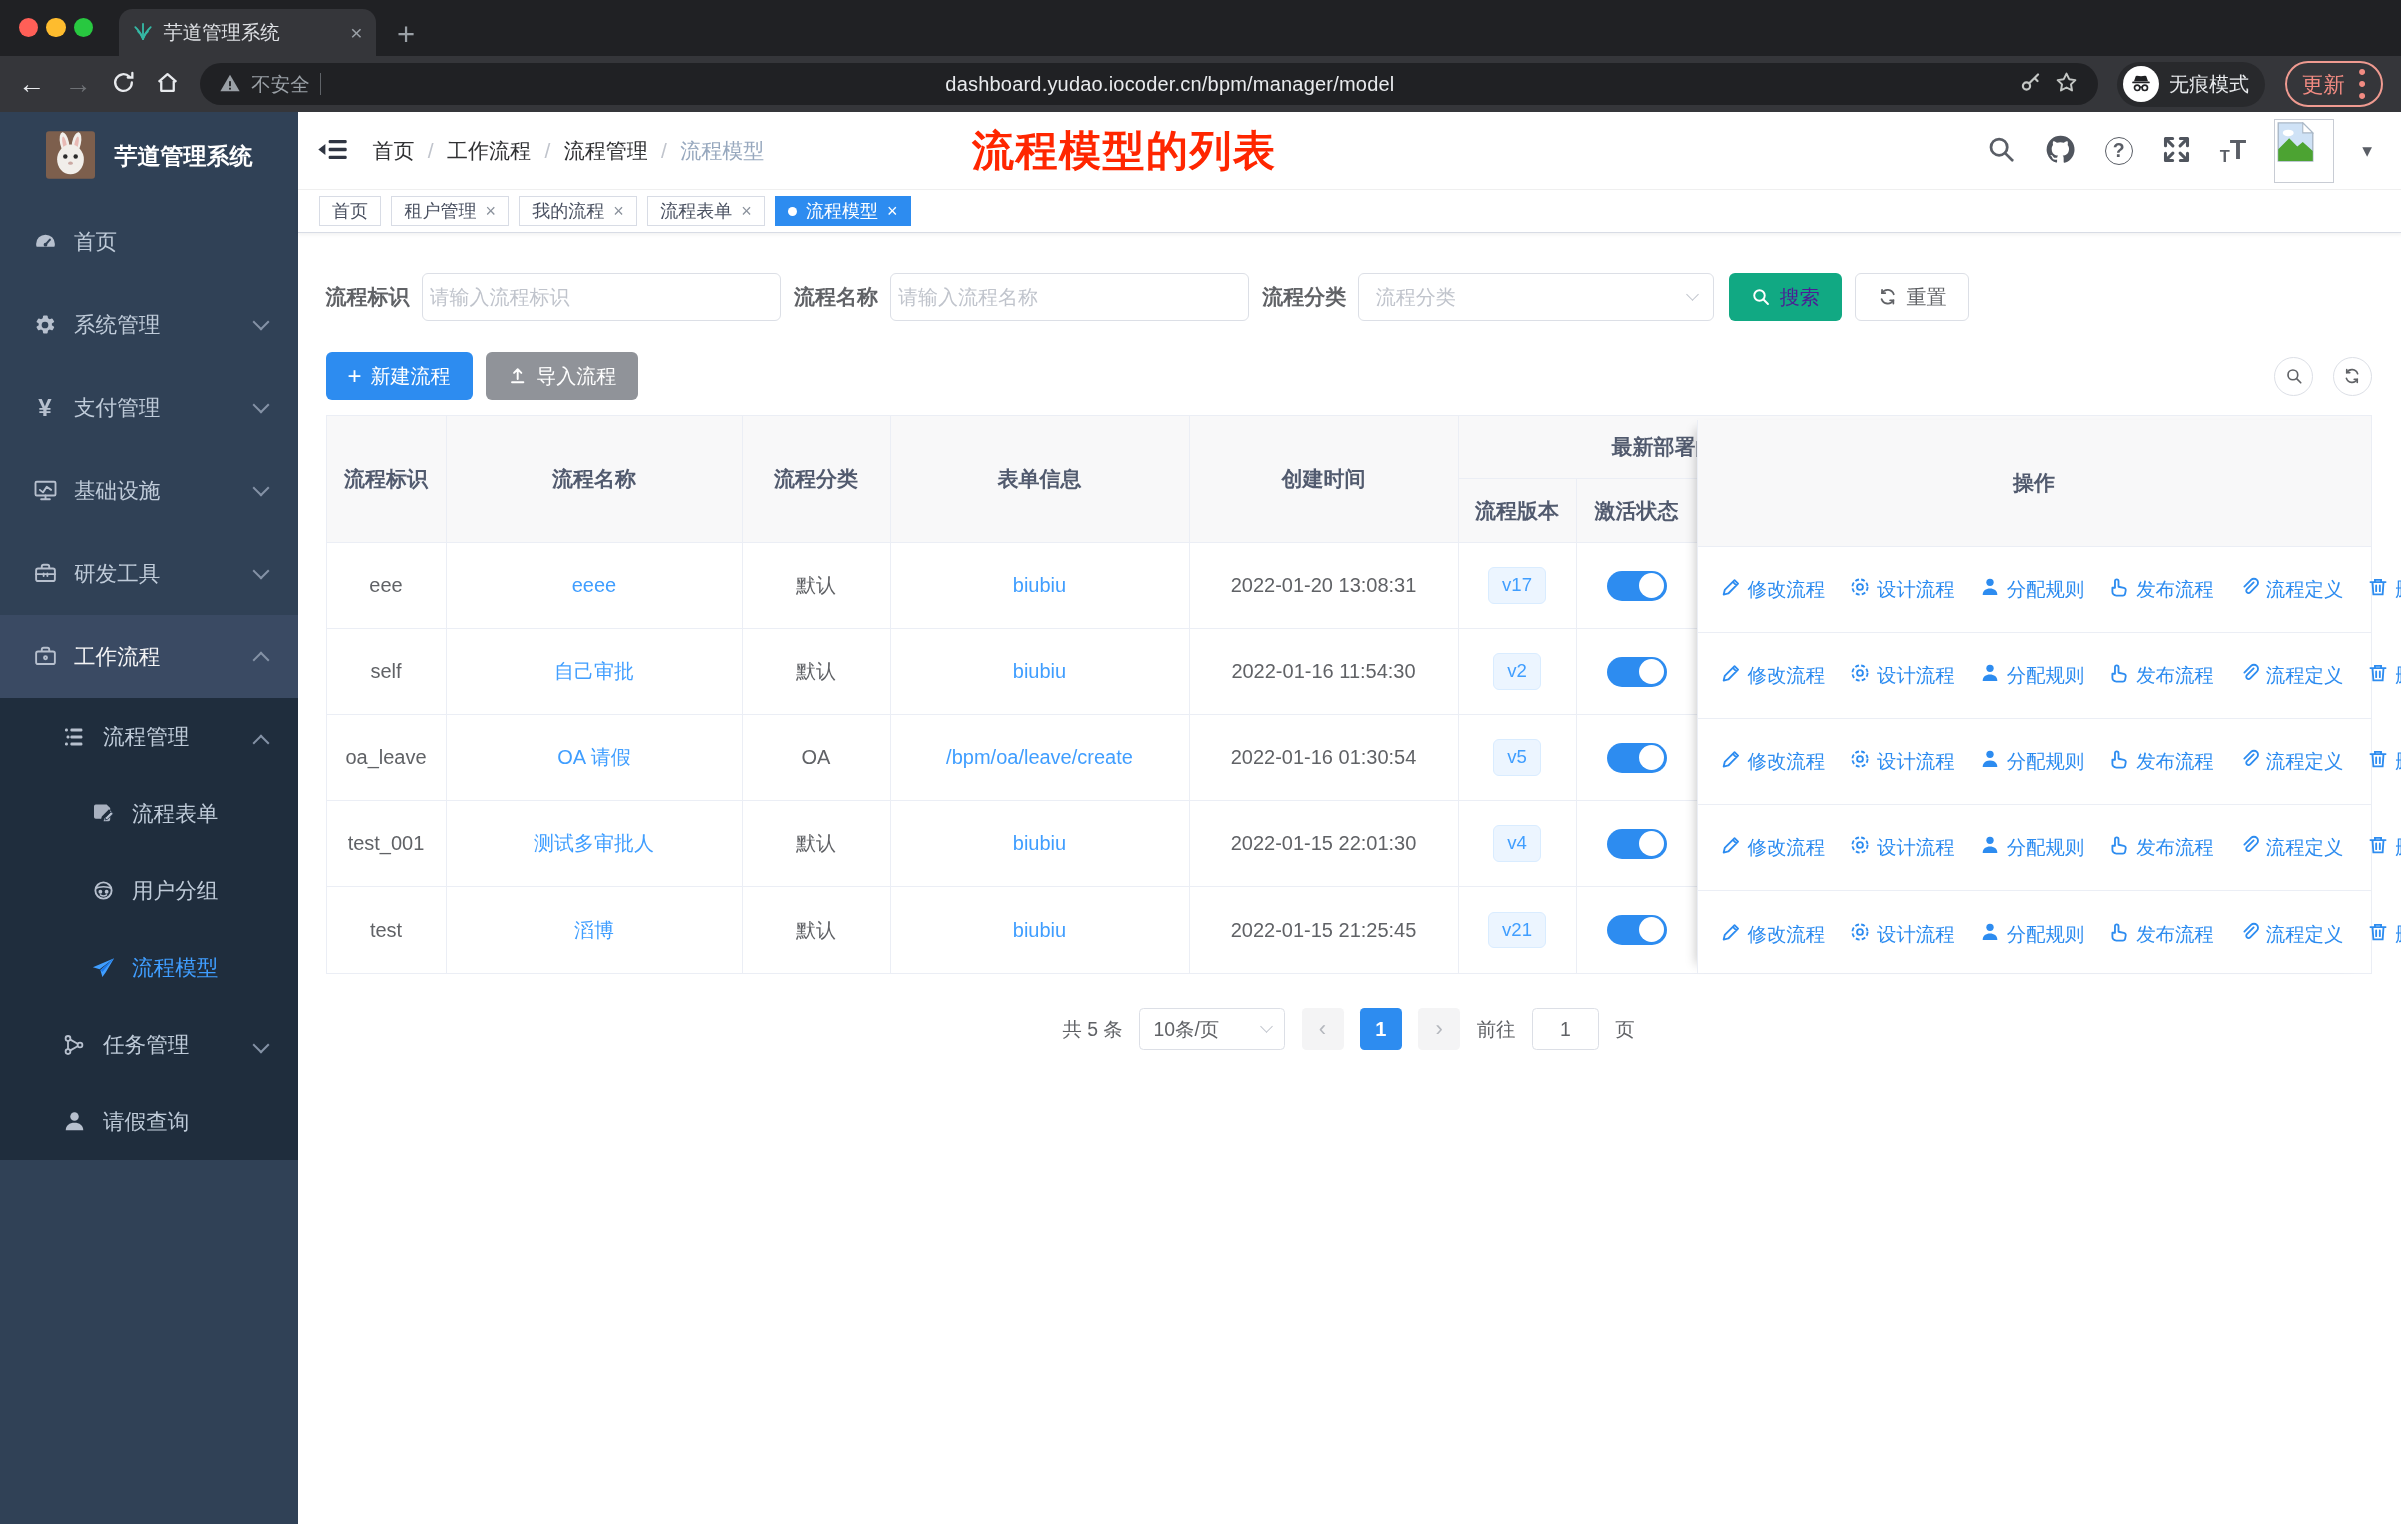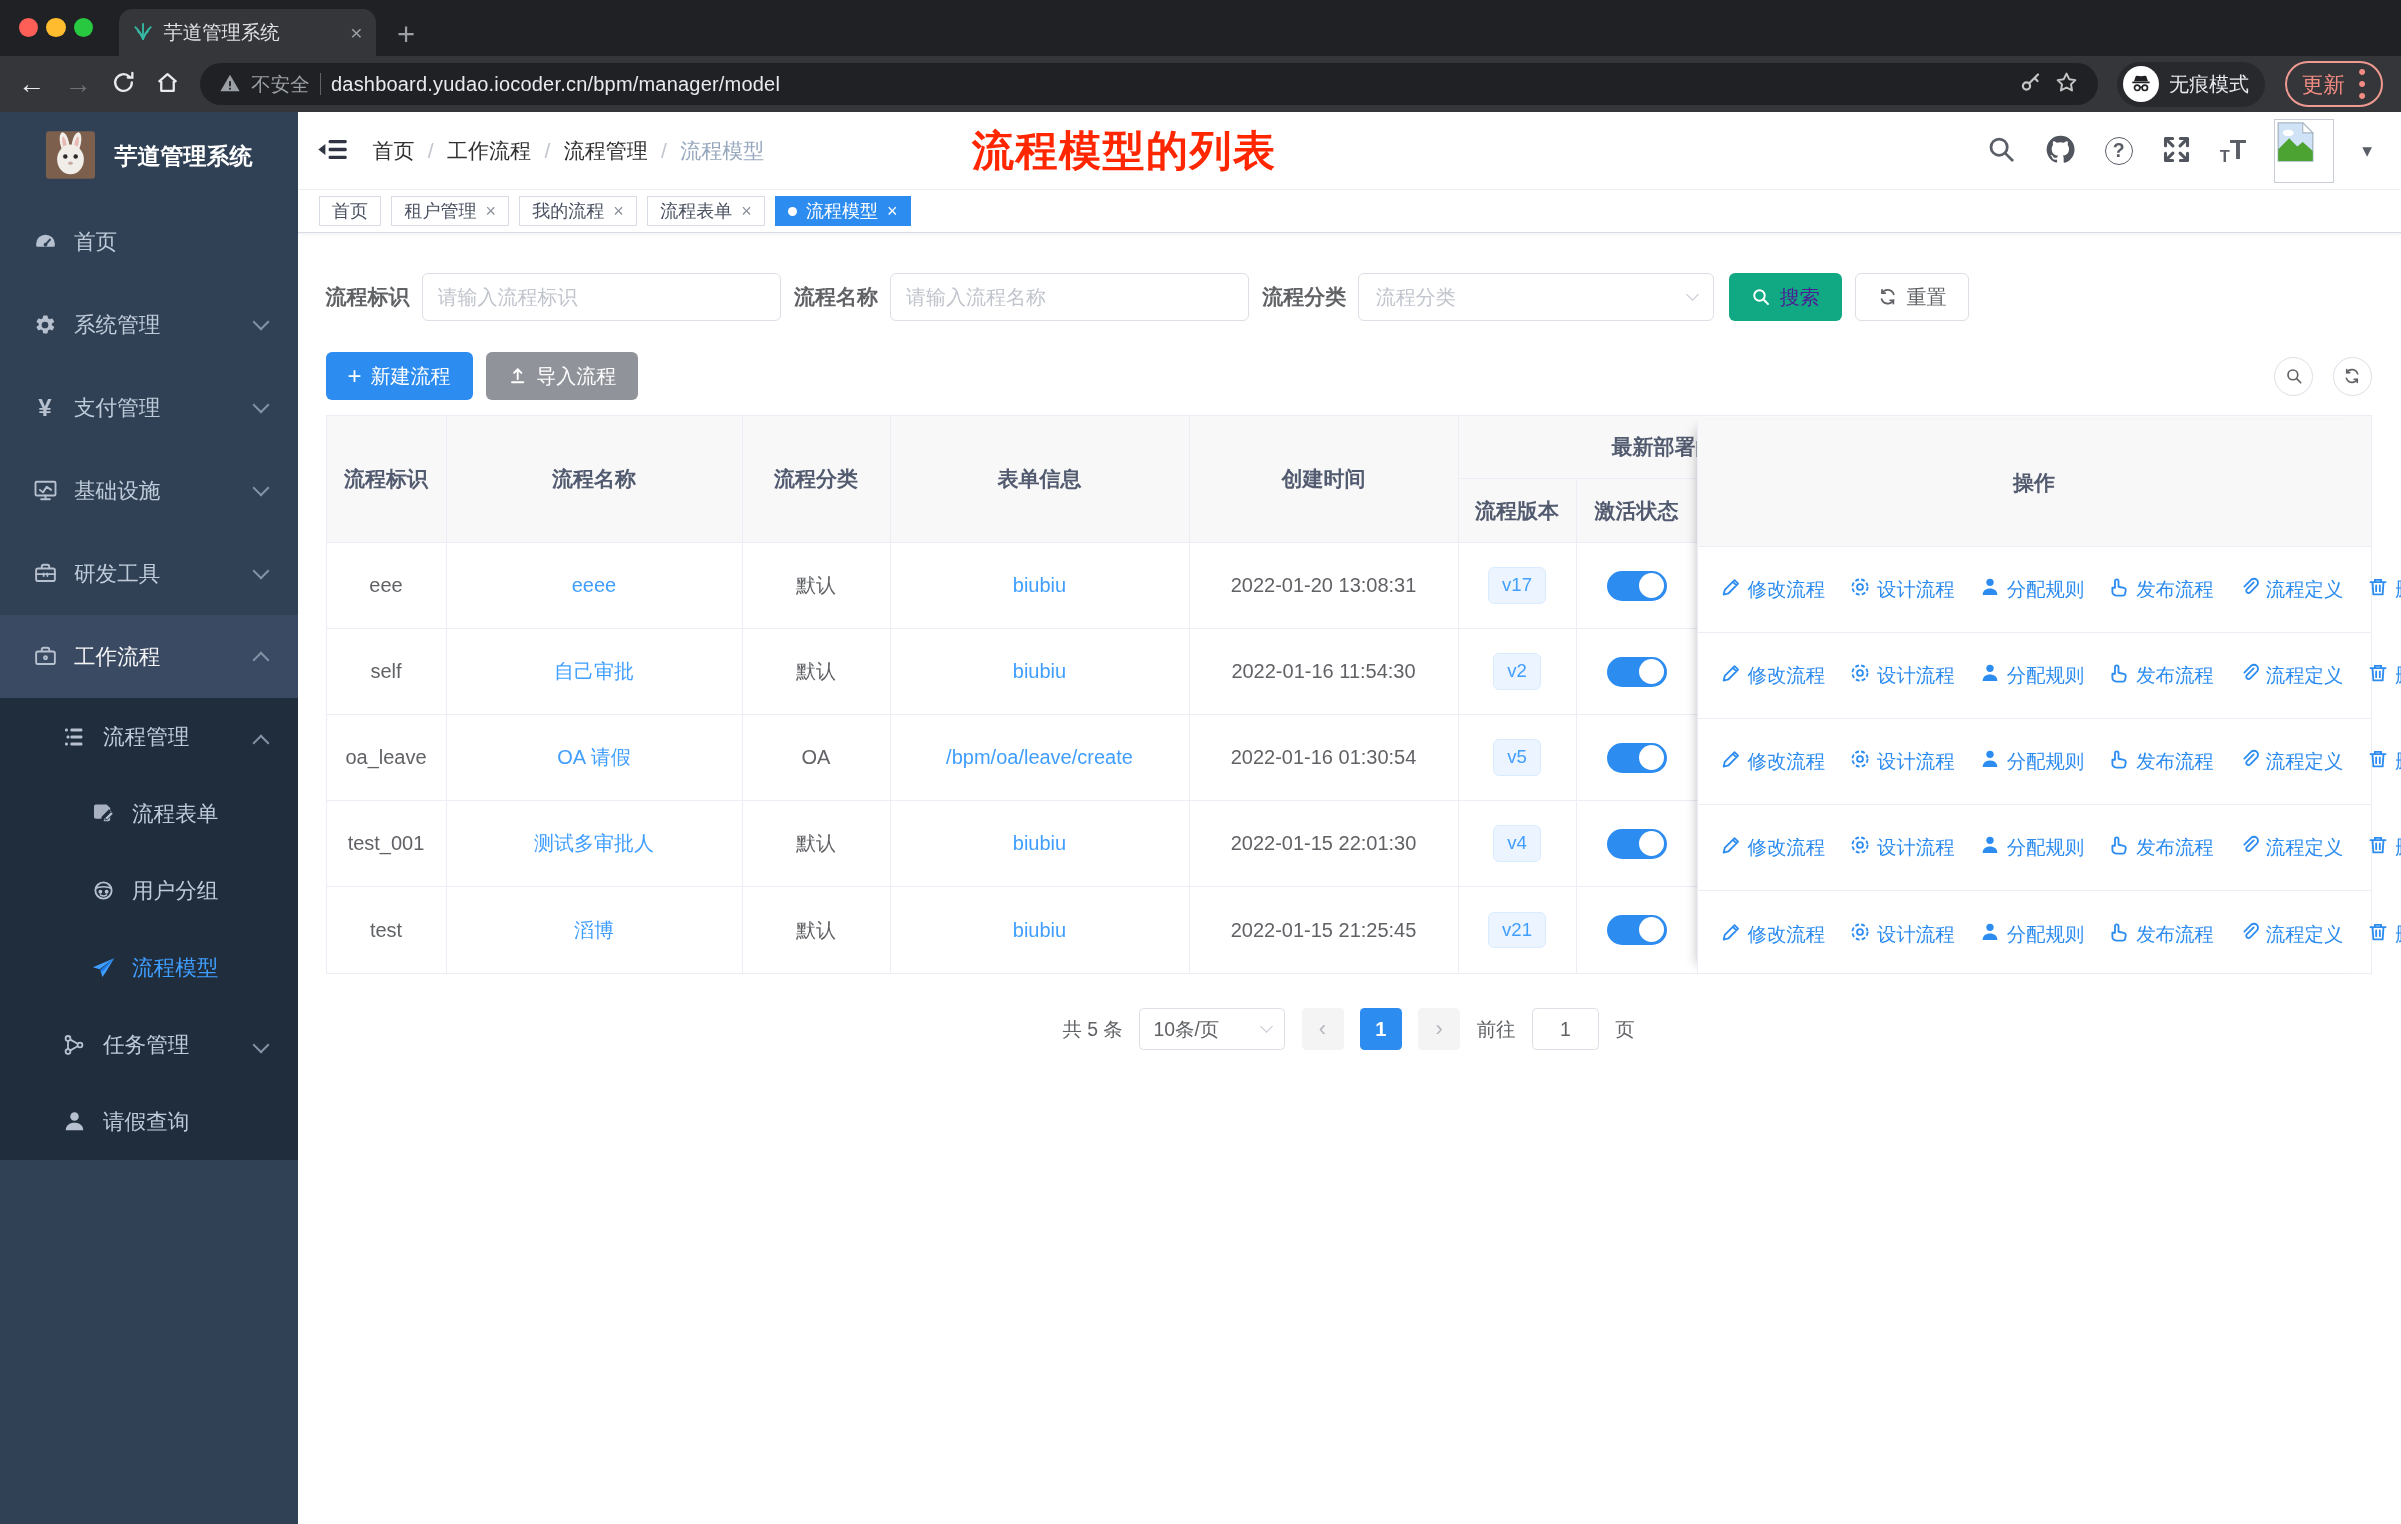--- a/index.html
+++ b/index.html
@@ -14,21 +14,21 @@
   .btab { margin-left:119px; width:257px; height:47px; background:#35363a; border-radius:13.4px 13.4px 0 0; display:flex; align-items:center; padding:0 13.4px; gap:9px; }
   .btab .ttl { flex:1; color:#dfe1e5; font-size:19.4px; white-space:nowrap; overflow:hidden; }
   .btab .cls { color:#9aa0a6; font-size:21px; line-height:1; }
   .newtab { color:#9aa0a6; font-size:31px; margin:0 0 6px 21px; line-height:1; }
   .urlbar { height:56px; background:#35363a; display:flex; align-items:center; padding:0 18px; gap:19.4px; }
   .navg { font-size:27px; color:#e8eaed; line-height:1; }
   .navg.dim { color:#6e7175; }
   .urlpill { flex:1; max-width:1913px; height:42px; background:#202124; border-radius:21px; display:flex; align-items:center; padding:0 19.4px; gap:10.4px; }
   .sec { color:#9aa0a6; font-size:19.4px; white-space:nowrap; }
   .pipe { width:0.7px; height:22px; background:#5f6368; }
-  .url { color:#e8eaed; font-size:20px; flex:1; white-space:nowrap; letter-spacing:0.2px; }
+  .url { color:#e8eaed; font-size:20px; flex:1; white-space:nowrap; letter-spacing:0.2px;text-align:center; }
   .chip-incog { height:45px; background:#28292c; border-radius:24px; display:flex; align-items:center; gap:10.4px; padding:0 16.4px 0 5.2px; }
   .incog-circ { width:36px; height:36px; border-radius:50%; background:#fff; display:flex; align-items:center; justify-content:center; }
   .chip-incog span { color:#e8eaed; font-size:20px; white-space:nowrap; }
   .chip-update { height:46px; border:2.2px solid #ef9a90; border-radius:25px; display:flex; align-items:center; gap:13.4px; padding:10px 15px; }
   .chip-update b { color:#f28b82; font-size:21.6px; font-weight:500; white-space:nowrap; }
   .chip-update .dots { color:#f28b82; font-size:22px; letter-spacing:0; line-height:.55; text-align:center; }
 
   
   .app { display:flex; height:1413px; }
   .sidebar { width:298px; background:#304156; height:100%; flex:none; }
@@ -68,21 +68,21 @@
   .tag { height:30px; border:0.7px solid #d8dce5; background:#fff; color:#495060; font-size:18px; display:flex; align-items:center; gap:9px; padding:0 12px; cursor:pointer; white-space:nowrap; }
   .tag .x { font-size:18px; color:#8c939d; line-height:1; }
   .tag.active { background:#2d8cf0; border-color:#2d8cf0; color:#fff; }
   .tag.active .x { color:#fff; }
   .tag .dot { width:9px; height:9px; border-radius:50%; background:#fff; }
 
   
   .content { flex:1; padding:40px 30.5px 0 27.5px; background:#fff; }
   .filters { display:flex; align-items:center; font-size:21px; color:#606266; }
   .flabel { font-weight:700; margin-right:12px; white-space:nowrap; }
-  .finput { width:359px; height:48px; border:0.7px solid #dcdfe6; border-radius:6px; padding:0 15px; font-size:20px; color:#6d28d9; outline:none; font-family:inherit; }
+  .finput { width:359px; height:48px; border:0.7px solid #dcdfe6; border-radius:6px; padding:0 7px; font-size:20px; color:#6d28d9; outline:none; font-family:inherit; }
   .finput::placeholder { color:#c0c4cc; }
   .fselect { width:356px; height:48px; border:0.7px solid #dcdfe6; border-radius:6px; padding:0 16.4px; display:flex; align-items:center; justify-content:space-between; color:#c0c4cc; font-size:20px; }
   .gap { width:13.4px; flex:none; }
   .btn { height:48px; border-radius:6px; display:flex; align-items:center; gap:9px; padding:0 22px; font-size:20px; border:none; cursor:pointer; white-space:nowrap; font-family:inherit; }
   .btn.search { background:#11a983; color:#4c1d95; margin-left:15px; }
   .btn.reset { background:#fff; color:#606266; border:0.7px solid #dcdfe6; margin-left:13.4px; }
   .toolbar { margin-top:31px; display:flex; align-items:center; }
   .btn.create { background:#2d8cf0; color:#fff; }
   .btn.import { background:#909399; color:#fff; margin-left:13.4px; }
   .plus { font-size:24px; line-height:1; font-weight:400; }

